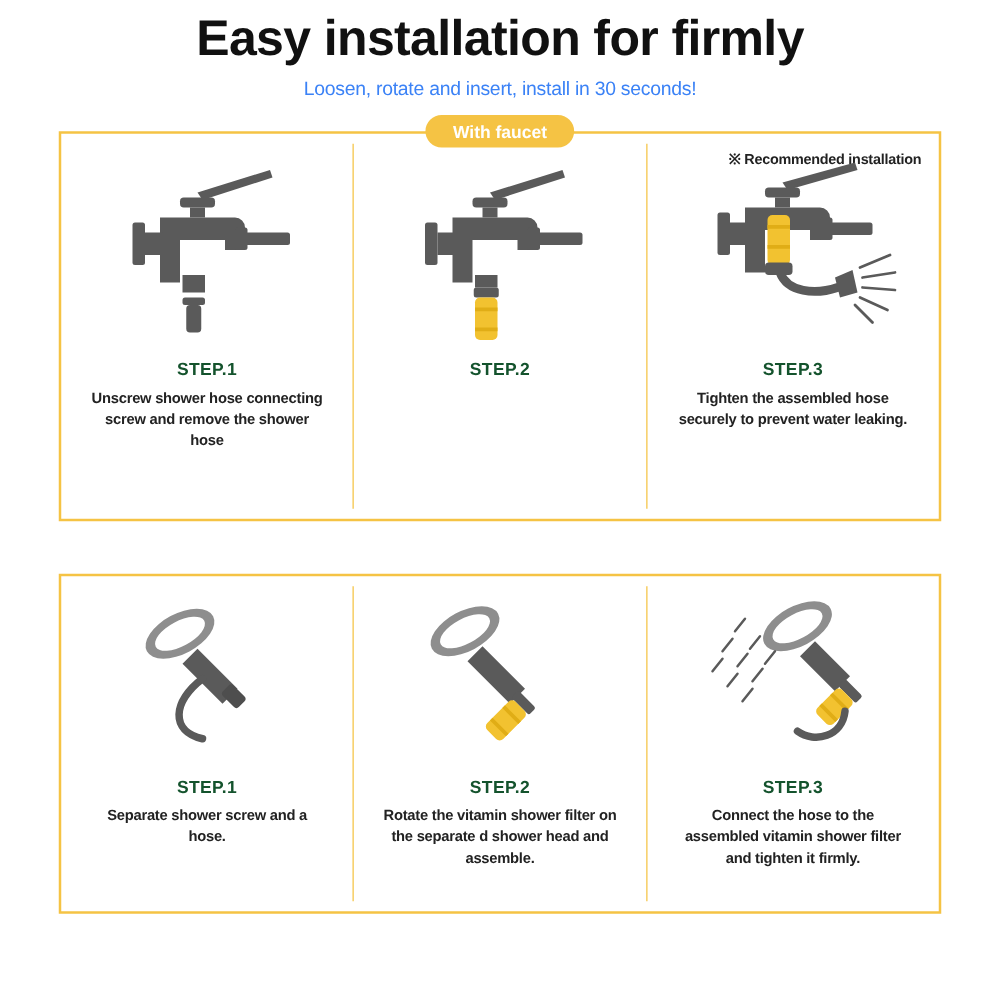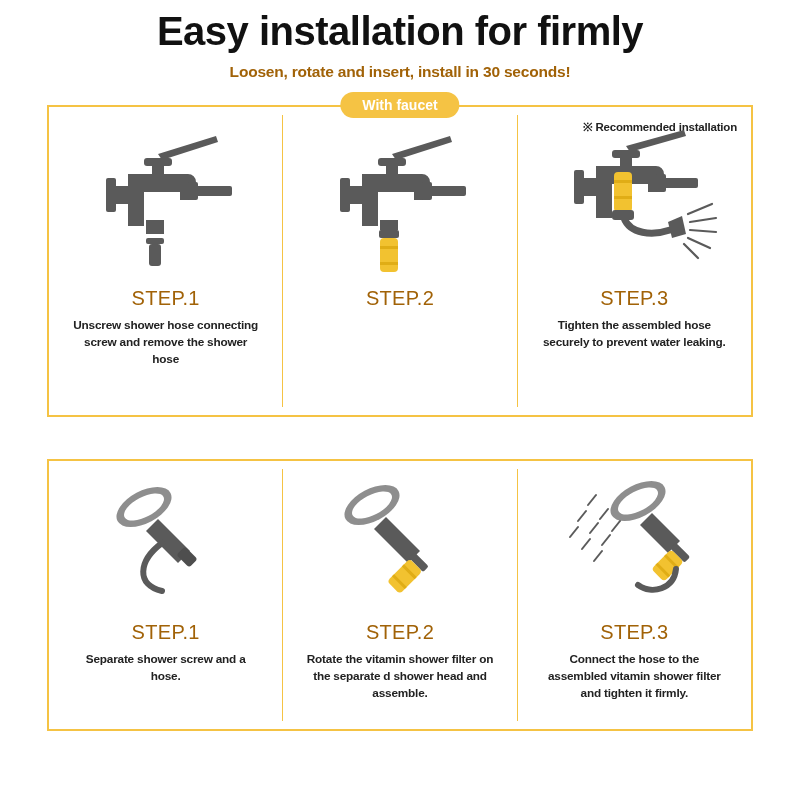--- a/index.html
+++ b/index.html
@@ -26,22 +26,22 @@
     font-size: 40px;
     font-weight: 700;
     letter-spacing: -0.5px;
     color: #111111;
     margin: 8px 0 0 0;
     line-height: 1.15;
   }
   .subhead {
     text-align: center;
     font-size: 15.5px;
-    font-weight: 700;
-    color: #a16207;
+    font-weight: 400;
+    color: #3b82f6;
     margin: 9px 0 0 0;
     letter-spacing: -0.2px;
   }
 
   .panel {
     position: relative;
     border: 2px solid #f5c344;
     margin: 0 auto;
     width: 706px;
     box-sizing: border-box;
@@ -97,23 +97,23 @@
   }
   .art {
     height: 178px;
     display: flex;
     align-items: center;
     justify-content: center;
     width: 100%;
   }
   .panel.second .art { height: 158px; }
   .step-title {
-    font-size: 20px;
-    font-weight: 400;
-    color: #a16207;
+    font-size: 14px;
+    font-weight: 700;
+    color: #14532d;
     letter-spacing: 0.3px;
     margin-top: 2px;
   }
   .step-desc {
     font-size: 11.8px;
     line-height: 1.45;
     text-align: center;
     color: #222222;
     margin-top: 7px;
     max-width: 190px;

